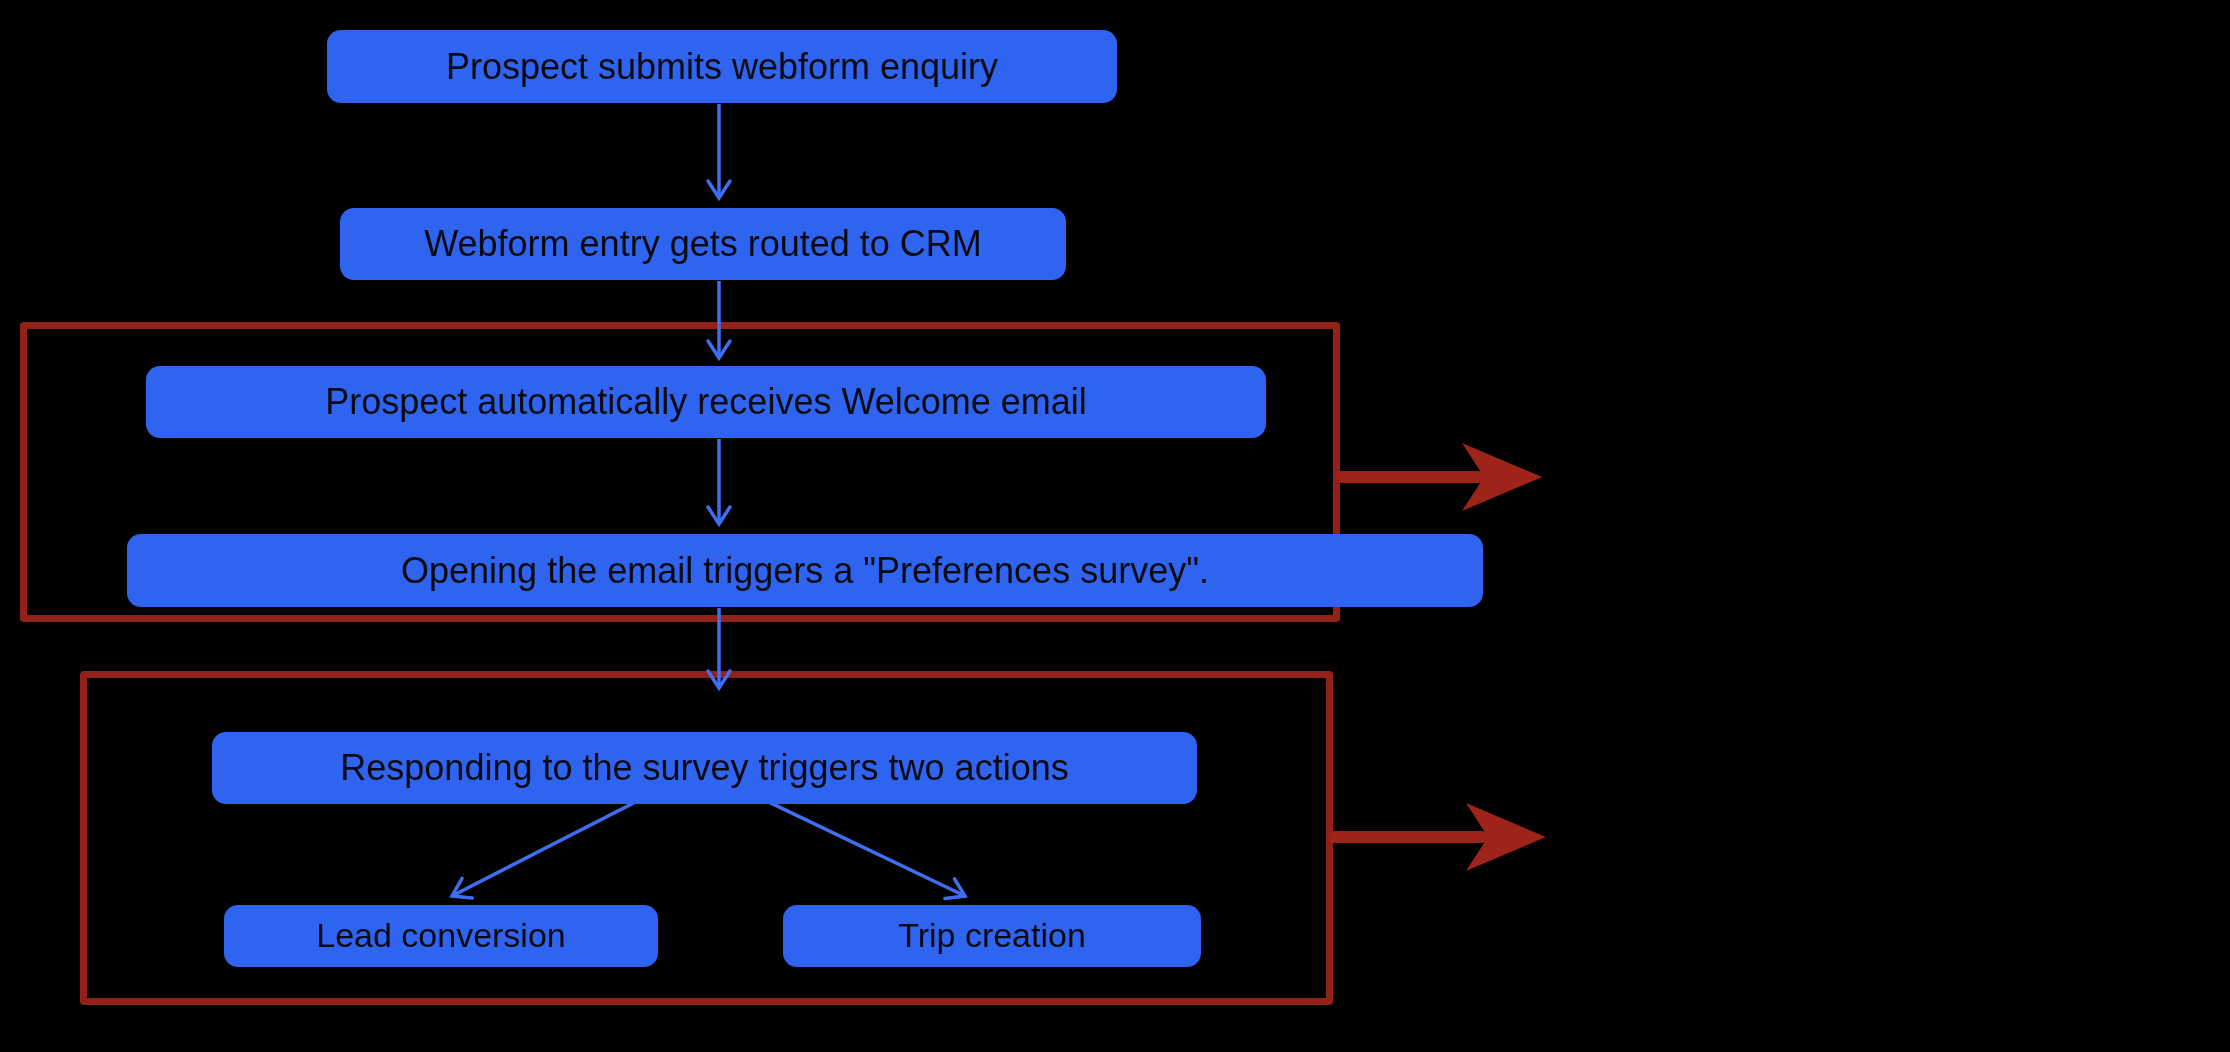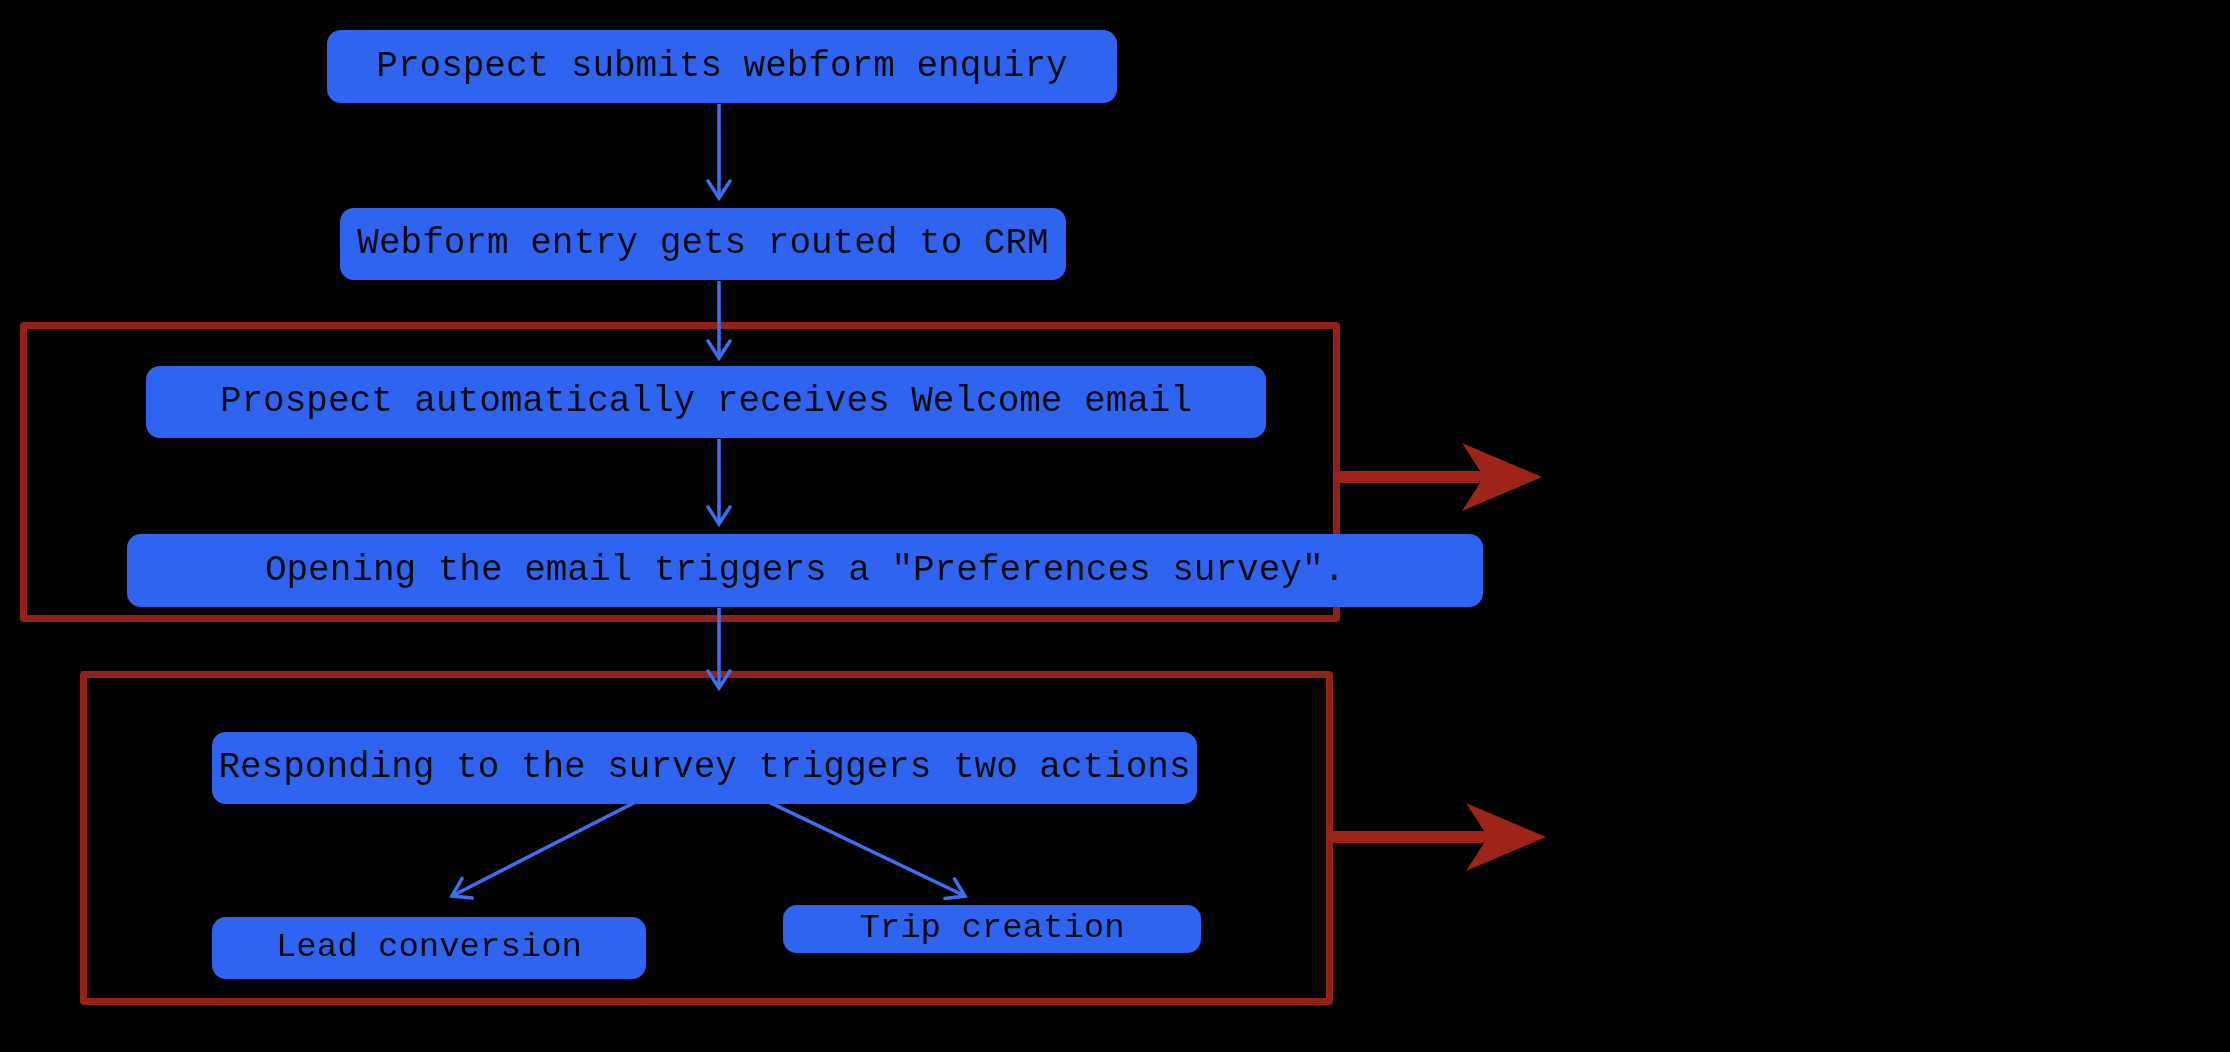--- a/index.html
+++ b/index.html
@@ -21,29 +21,28 @@
     display: flex;
     align-items: center;
     justify-content: center;
     text-align: center;
     background: var(--node-fill, #2e64ef);
     color: var(--node-text, #0a0a10);
     border-radius: 14px;
     font-size: 36px;
     line-height: 1.1;
     white-space: nowrap;
-    font-family: Liberation Mono, monospace;
   }
   #n1 { left: 327px; top: 30px;  width: 790px;  height: 73px; }
   #n2 { left: 340px; top: 208px; width: 726px;  height: 72px; }
   #n3 { left: 146px; top: 366px; width: 1120px; height: 72px; }
   #n4 { left: 127px; top: 534px; width: 1356px; height: 73px; }
   #n5 { left: 212px; top: 732px; width: 985px;  height: 72px; }
-  #n6 { left: 212px; top: 905px; width: 434px;  height: 62px; font-size: 34px; margin-top: 12px; }
-  #n7 { left: 783px; top: 905px; width: 418px;  height: 48px; font-size: 34px; }
+  #n6 { left: 224px; top: 905px; width: 434px;  height: 62px; font-size: 34px; }
+  #n7 { left: 783px; top: 905px; width: 418px;  height: 62px; font-size: 34px; }
 
   .group {
     position: absolute;
     box-sizing: border-box;
     border: 7px solid var(--group-red, #932019);
     border-radius: 4px;
     background: transparent;
   }
   #g1 { left: 20px; top: 322px; width: 1320px; height: 300px; }
   #g2 { left: 80px; top: 671px; width: 1253px; height: 334px; }

